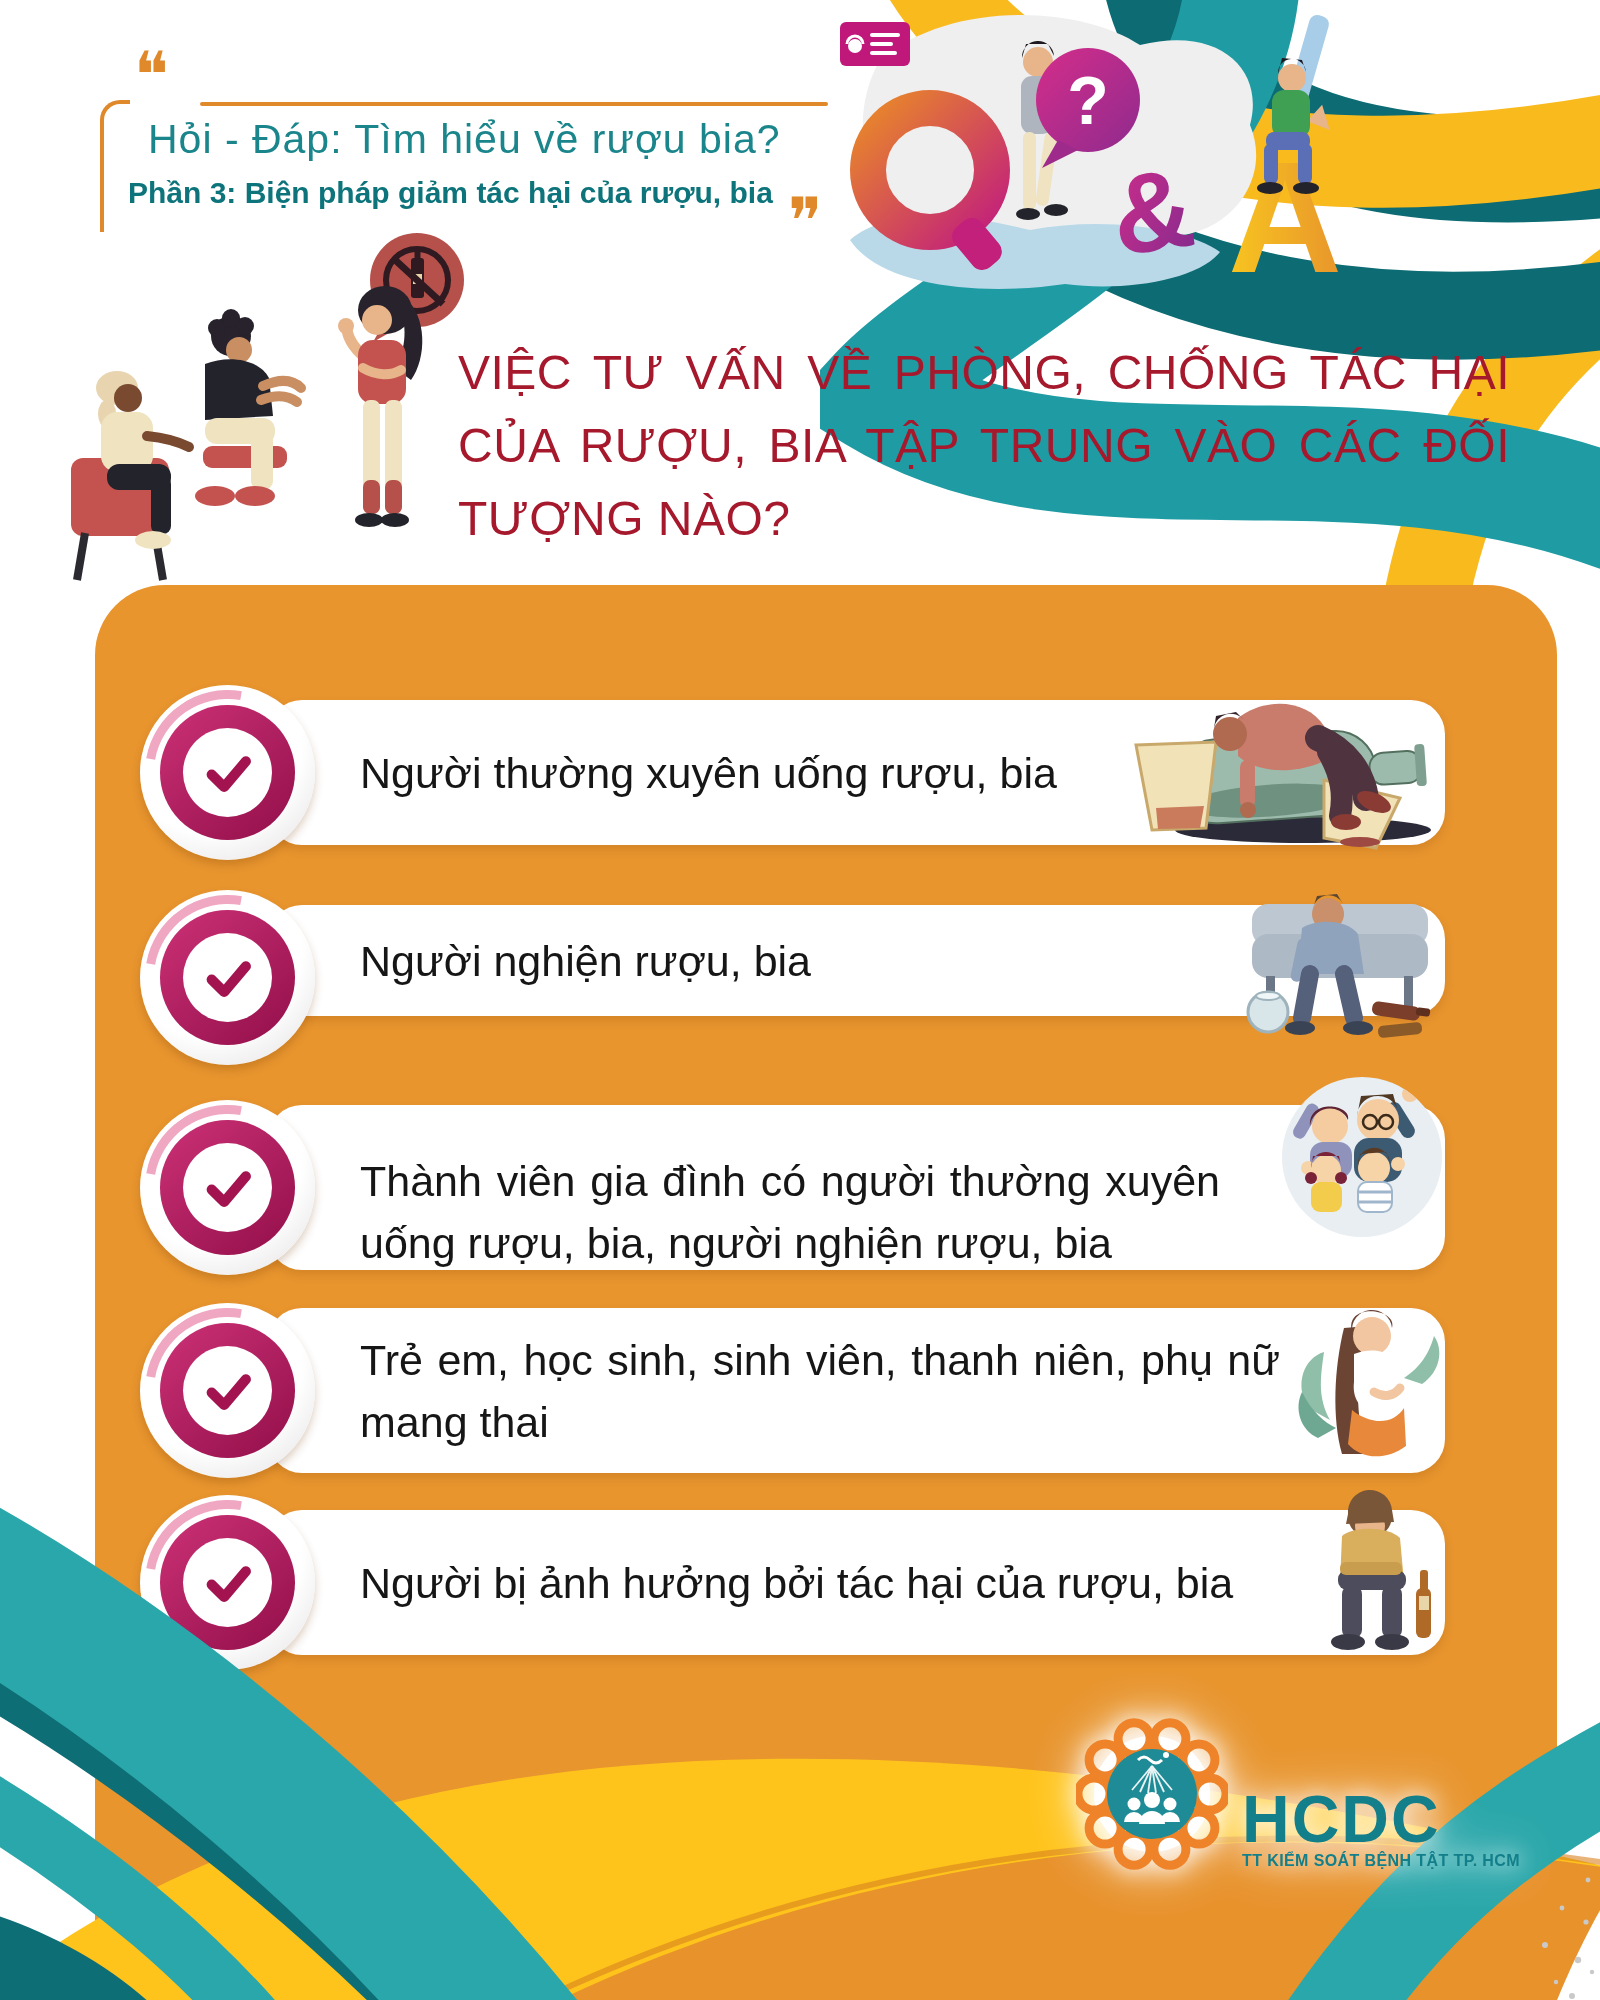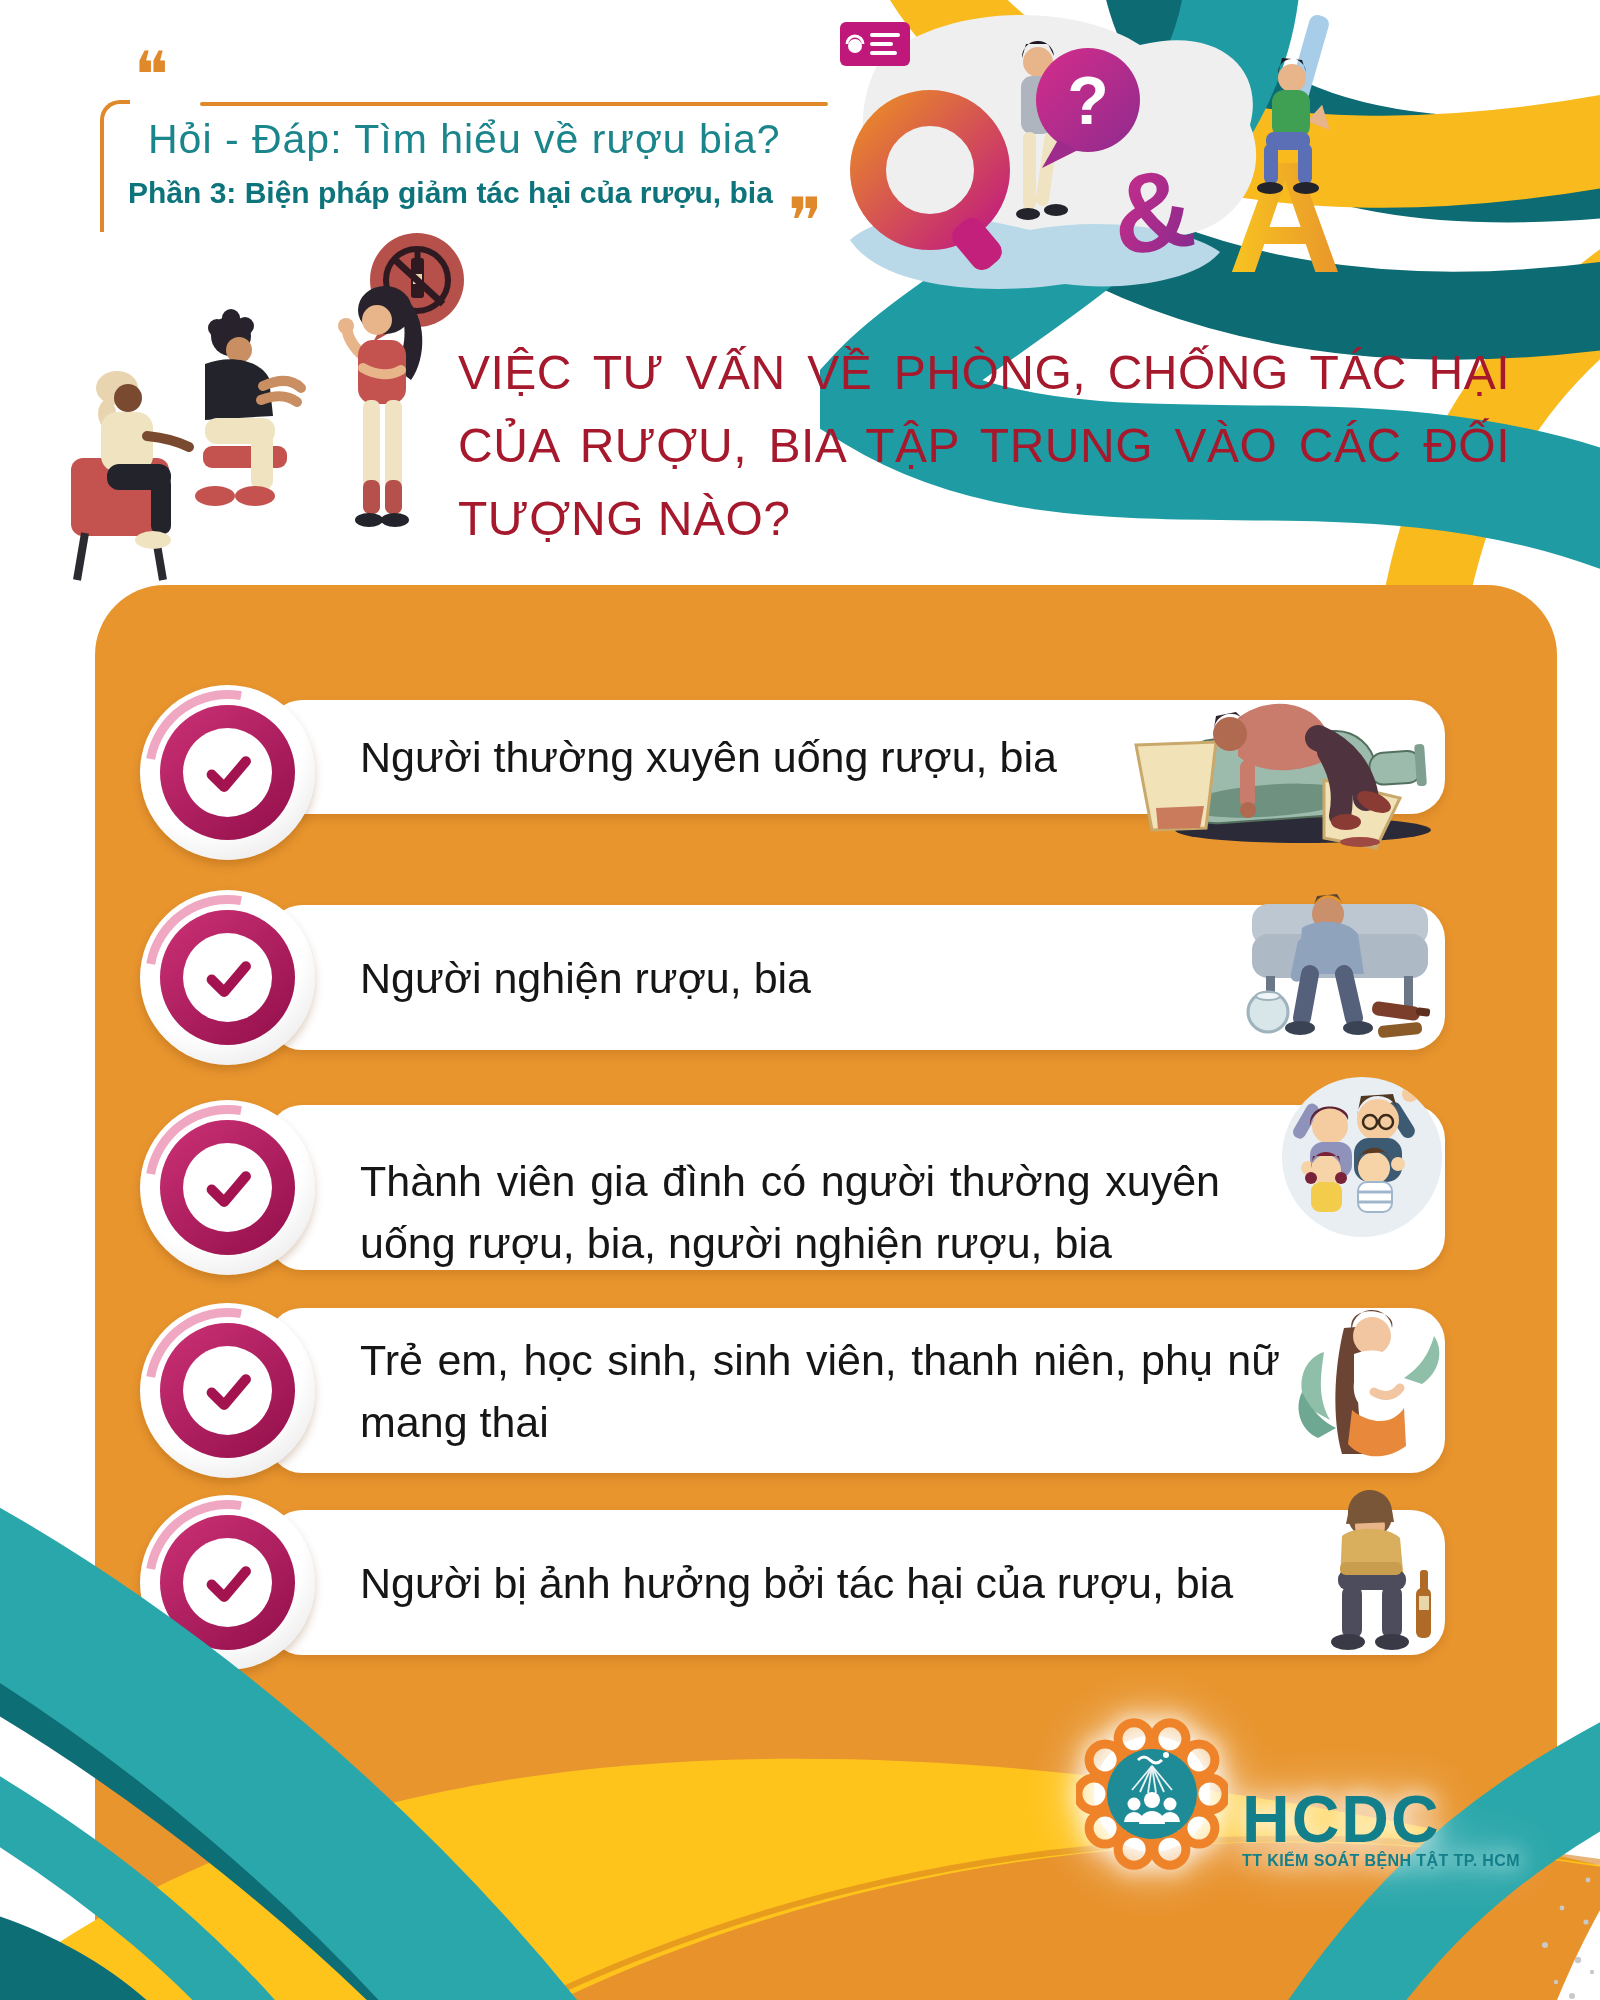--- a/index.html
+++ b/index.html
@@ -41,22 +41,22 @@
   
   #panel{position:absolute;left:95px;top:585px;width:1462px;height:1415px;background:#E8952E;
          border-radius:70px;z-index:1;}
 
   
   .bar{position:absolute;left:268px;width:1177px;background:#ffffff;border-radius:34px;z-index:2;
        display:flex;align-items:center;box-shadow:0 5px 10px rgba(125,63,5,0.18);}
   .bar .txt{padding-left:92px;font-size:43px;color:#161616;line-height:62px;}
   .bar.one .txt{white-space:nowrap;}
   .bar.two .txt{text-align:justify;}
-  #bar1{top:700px;height:114px;}
-  #bar2{top:905px;height:145px;}
+  #bar1{top:700px;height:145px;}
+  #bar2{top:905px;height:111px;}
   #bar3{top:1105px;height:165px;}
   #bar4{top:1308px;height:165px;}
   #bar5{top:1510px;height:145px;}
   #bar3 .txt{width:860px;margin-top:48px;}
   #bar4 .txt{width:920px;}
 
   .badge{position:absolute;left:140px;width:175px;height:175px;border-radius:50%;z-index:4;
          background:radial-gradient(circle at 40% 32%, #ffffff 58%, #e4e1e1 95%);
          box-shadow:0 5px 9px rgba(120,60,0,0.25);}
   .badge::before{content:'';position:absolute;left:5px;top:5px;right:5px;bottom:5px;border-radius:50%;

